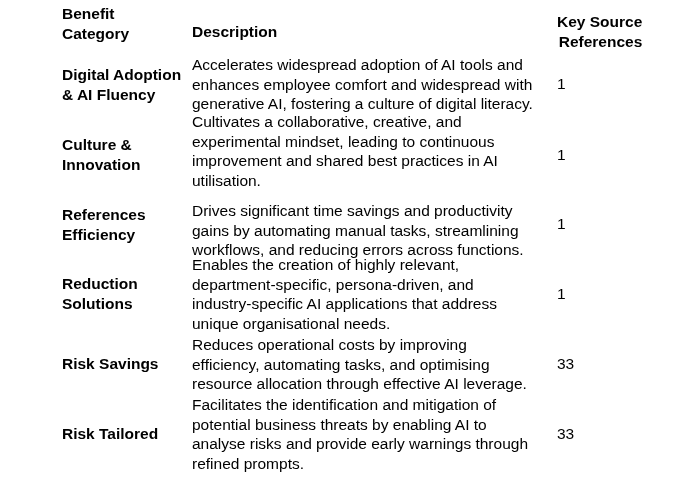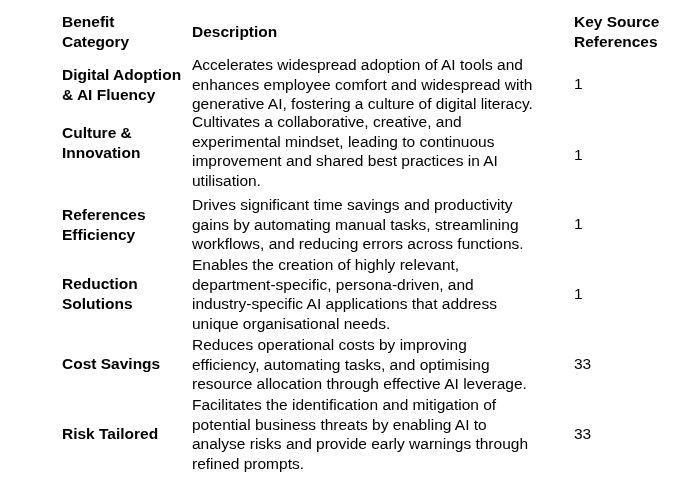--- a/index.html
+++ b/index.html
@@ -2,64 +2,64 @@
 <html><head>
 <meta charset="utf-8">
 <style>
   html, body { margin: 0; padding: 0; background: #ffffff; }
   body { width: 700px; height: 501px; position: relative; overflow: hidden;
          font-family: "Liberation Sans", sans-serif; color: #000; }
   .cell { position: absolute; font-size: 15.5px; line-height: 19.6px; white-space: pre; }
   .bold { font-weight: bold; }
   .cat { left: 62px; }
   .desc { left: 192px; }
-  .ref { left: 574px; }
+  .ref { left: 557px; text-align: right; }
 </style>
 </head>
 <body>
 
 <div>
 
-  <div class="cell bold cat" style="top:12px">Benefit
+  <div class="cell bold cat" style="top:4px">Benefit
 Category</div>
   <div class="cell bold desc" style="top:22px">Description</div>
   <div class="cell bold ref" style="top:12px">Key Source
 References</div>
 
   <div class="cell bold cat" style="top:65px">Digital Adoption
 &amp; AI Fluency</div>
   <div class="cell desc" style="top:55px">Accelerates widespread adoption of AI tools and
 enhances employee comfort and widespread with
 generative AI, fostering a culture of digital literacy.</div>
   <div class="cell ref" style="top:74px">1</div>
 
-  <div class="cell bold cat" style="top:123px">Culture &amp;
+  <div class="cell bold cat" style="top:135px">Culture &amp;
 Innovation</div>
   <div class="cell desc" style="top:112px">Cultivates a collaborative, creative, and
 experimental mindset, leading to continuous
 improvement and shared best practices in AI
 utilisation.</div>
   <div class="cell ref" style="top:145px">1</div>
 
   <div class="cell bold cat" style="top:205px">References
 Efficiency</div>
-  <div class="cell desc" style="top:195px">Drives significant time savings and productivity
+  <div class="cell desc" style="top:201px">Drives significant time savings and productivity
 gains by automating manual tasks, streamlining
 workflows, and reducing errors across functions.</div>
   <div class="cell ref" style="top:214px">1</div>
 
   <div class="cell bold cat" style="top:274px">Reduction
 Solutions</div>
   <div class="cell desc" style="top:255px">Enables the creation of highly relevant,
 department-specific, persona-driven, and
 industry-specific AI applications that address
 unique organisational needs.</div>
   <div class="cell ref" style="top:284px">1</div>
 
-  <div class="cell bold cat" style="top:354px">Cost Savings</div>
+  <div class="cell bold cat" style="top:354px">Risk Savings</div>
   <div class="cell desc" style="top:335px">Reduces operational costs by improving
 efficiency, automating tasks, and optimising
 resource allocation through effective AI leverage.</div>
   <div class="cell ref" style="top:354px">33</div>
 
   <div class="cell bold cat" style="top:424px">Risk Tailored</div>
   <div class="cell desc" style="top:395px">Facilitates the identification and mitigation of
 potential business threats by enabling AI to
 analyse risks and provide early warnings through
 refined prompts.</div>

